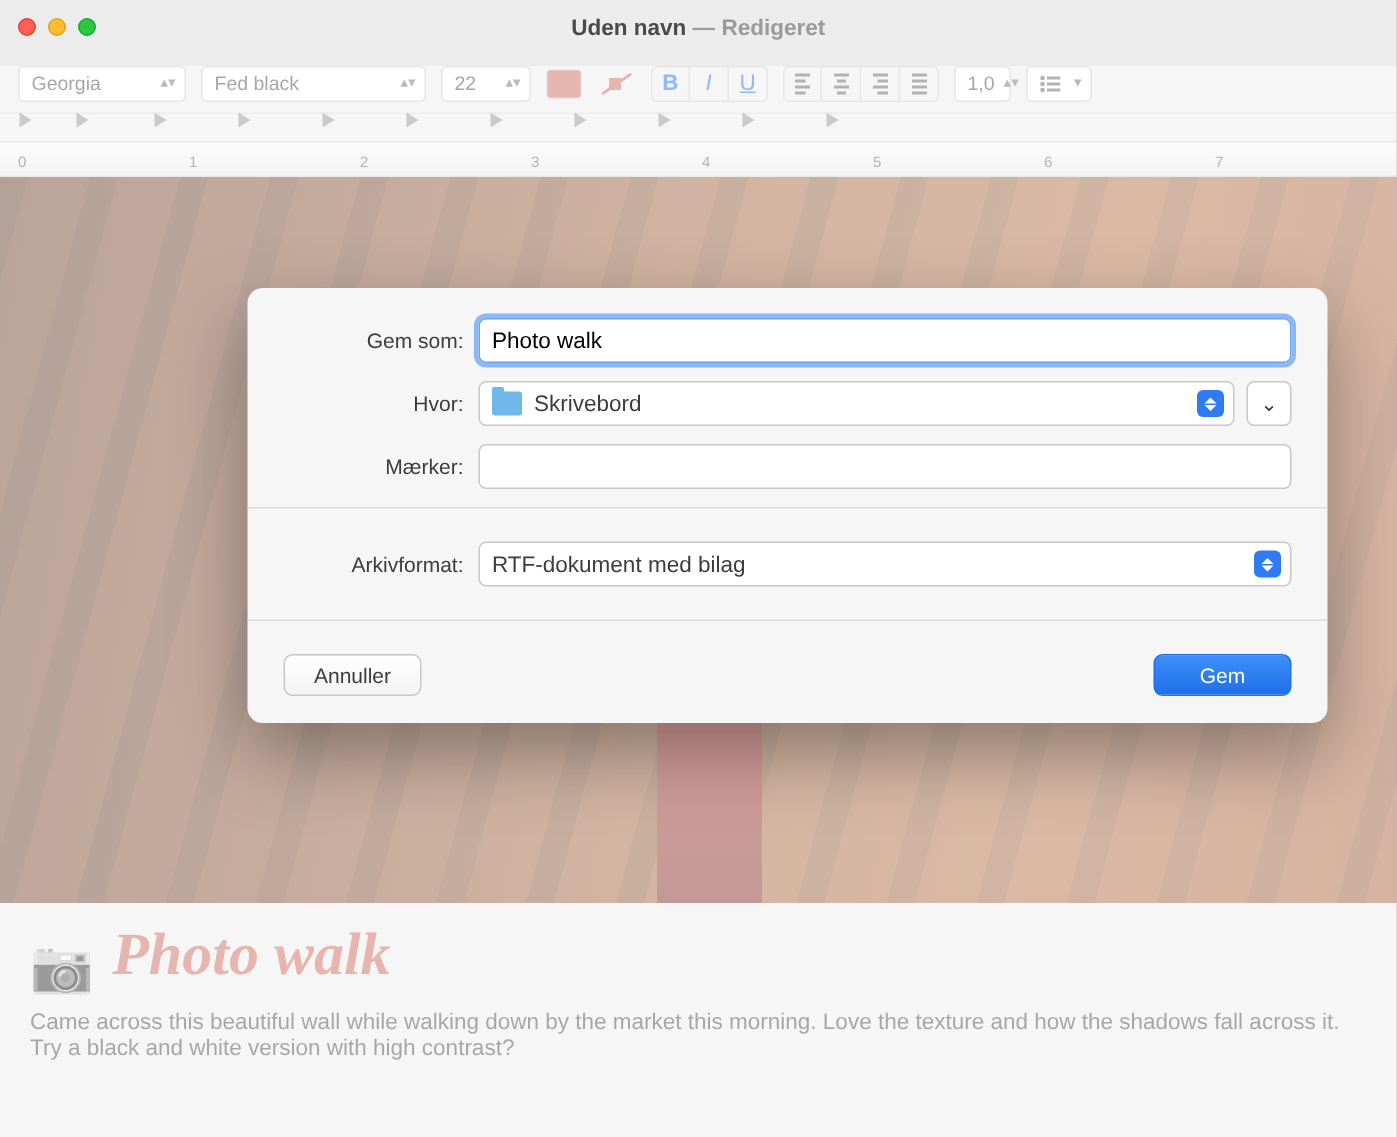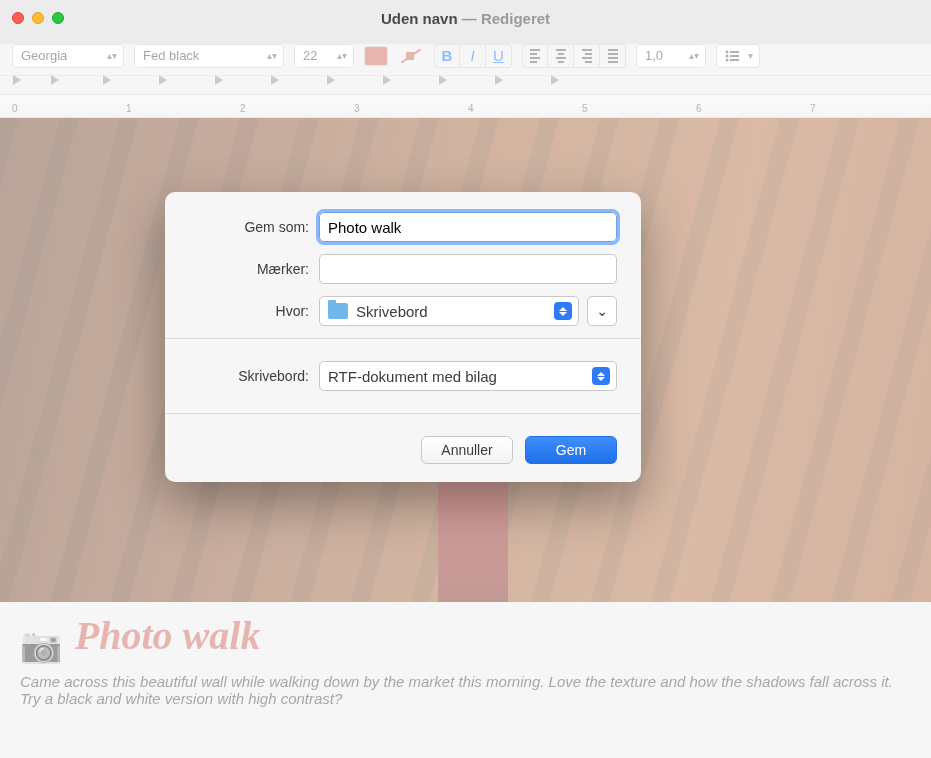--- a/index.html
+++ b/index.html
@@ -40,21 +40,21 @@
 }
 .tb-select .chev { color:#666; font-size:10px; line-height:7px; margin-left:6px; display:flex; flex-direction:column;}
 .font-sel{width:112px;} .style-sel{width:150px;} .size-sel{width:60px;}
 .color-swatch{width:24px;height:20px;background:#c85b4e;border:1px solid #c7c7c7;border-radius:3px;}
 .icon-btn{width:26px;height:24px;border:1px solid transparent;border-radius:4px;display:flex;align-items:center;justify-content:center;color:#3a3a3a;font-size:15px;}
 .group{display:flex;gap:0;}
 .group .icon-btn{border:1px solid #c7c7c7;border-radius:0;}
 .group .icon-btn:first-child{border-radius:4px 0 0 4px;}
 .group .icon-btn:last-child{border-radius:0 4px 4px 0;}
 .group .icon-btn + .icon-btn{border-left:none;}
-.spacing-sel{width:70px;}
+.spacing-sel{width:38px;}
 .list-btn{width:44px;}
 
 
 .tabstops{height:18px;position:relative;background:#ececec;}
 .tabstops .tri{position:absolute;width:0;height:0;border-left:5px solid transparent;border-right:5px solid transparent;border-bottom:8px solid #8a8a8a; transform:rotate(90deg);}
 .ruler{
   height:24px; background:linear-gradient(#f6f6f6,#e8e8e8);
   border-top:1px solid #cfcfcf;border-bottom:1px solid #cfcfcf;
   position:relative; font-size:9px; color:#555;
 } .ruler .num{position:absolute;top:8px;font-size:10px;}
@@ -75,28 +75,28 @@
 .photo .cloth{
   position:absolute; left:47%; bottom:0; width:70px; height:150px;
   background:linear-gradient(#b02a22,#7a1d16); border-radius:6px 6px 0 0;
 }
 .doc-text{padding:10px 20px;}
 .camera{display:inline-block;font-size:34px; vertical-align:middle; filter:grayscale(100%);}
 .heading{
   display:inline-block; font-family:Georgia,serif; font-weight:700;
   font-style:italic; font-size:40px; color:#c85b4e; margin-left:8px;
 }
-.body{font-family:"Helvetica Neue",sans-serif; font-size:15px; color:#3a3a3a; margin-top:8px; max-width:910px;font-style:italic;}
+.body{font-family:"Helvetica Neue",sans-serif; font-size:15px; color:#3a3a3a; margin-top:8px; max-width:910px;}
 
 
 .dim{position:absolute;left:0;top:44px;right:0;bottom:0;background:rgba(255,255,255,.55); }
 
 
 .sheet{
-  position:absolute; left:165px; top:192px; width:476px;
+  position:absolute; left:165px; top:192px; width:720px;
   background:#f6f6f6; border-radius:10px;
   box-shadow:0 20px 50px rgba(0,0,0,.35);
   font-size:14px; color:#3c3c3c;
 }
 .sheet .pad{padding:20px 24px 0 24px;}
 .row{display:flex; align-items:center; margin-bottom:12px;}
 .row label{width:130px; text-align:right; padding-right:10px; font-size:14px;}
 .row .field{flex:1;}
 .txt-input{
   width:100%; height:30px; border:1px solid #c7c7c7; border-radius:5px;
@@ -121,21 +121,21 @@
 }
 .folder-ico::before{content:"";position:absolute;top:-3px;left:0;width:8px;height:4px;background:#6fb8e9;border-radius:1px 1px 0 0;}
 .expand-btn{
   width:30px;height:30px;border:1px solid #c7c7c7;border-radius:5px;
   display:flex;align-items:center;justify-content:center;background:#fff;font-size:14px;
 }
 .sep{height:1px;background:#dcdcdc;margin:8px 0;}
 .fmt-row{display:flex;align-items:center;padding:14px 24px;}
 .fmt-row label{width:130px;text-align:right;padding-right:10px;}
 .btnbar{
-  display:flex; justify-content:flex-end; gap:12px;
+  display:flex; justify-content:space-between; gap:12px;
   padding:14px 24px 18px 24px;
 }
 .push{
   height:28px;min-width:92px;border-radius:6px;border:1px solid #c7c7c7;
   background:linear-gradient(#ffffff,#f3f3f3);font-size:14px;
   display:flex;align-items:center;justify-content:center;cursor:default;
 }
 .push.primary{
   background:linear-gradient(#3f8efc,#1f6fe8);border-color:#1f6fe8;color:#fff;font-weight:500;
 }
@@ -273,46 +273,46 @@
   <div class="dim"></div>
 
   <div class="sheet">
     <div class="pad">
       <div class="row">
         <label>Gem som:</label>
         <div class="field">
           <input class="txt-input focus" value="Photo walk" style="">
         </div>
       </div>
-      <div class="row">
-        <label>Mærker:</label>
-        <div class="field">
-          <input class="txt-input" style="">
-        </div>
-      </div>
       <div class="row where-row">
         <label>Hvor:</label>
         <div class="field">
           <div class="popup">
             <span class="folder-ico"></span>
             <span>Skrivebord</span>
             <span class="end-chev">
                 <span class="up"></span>
                 <span class="dn"></span>
               </span>
           </div>
           <div class="expand-btn">
             <span>⌄</span>
           </div>
         </div>
       </div>
+      <div class="row">
+        <label>Mærker:</label>
+        <div class="field">
+          <input class="txt-input" style="">
+        </div>
+      </div>
     </div>
     <div class="sep"></div>
     <div class="fmt-row">
-      <label>Skrivebord:</label>
+      <label>Arkivformat:</label>
       <div class="popup" style="flex:1;justify-content:space-between;">
         <span>RTF-dokument med bilag</span>
         <span class="end-chev">
             <span class="up"></span>
             <span class="dn"></span>
           </span>
       </div>
     </div>
     <div class="sep"></div>
     <div class="btnbar">

